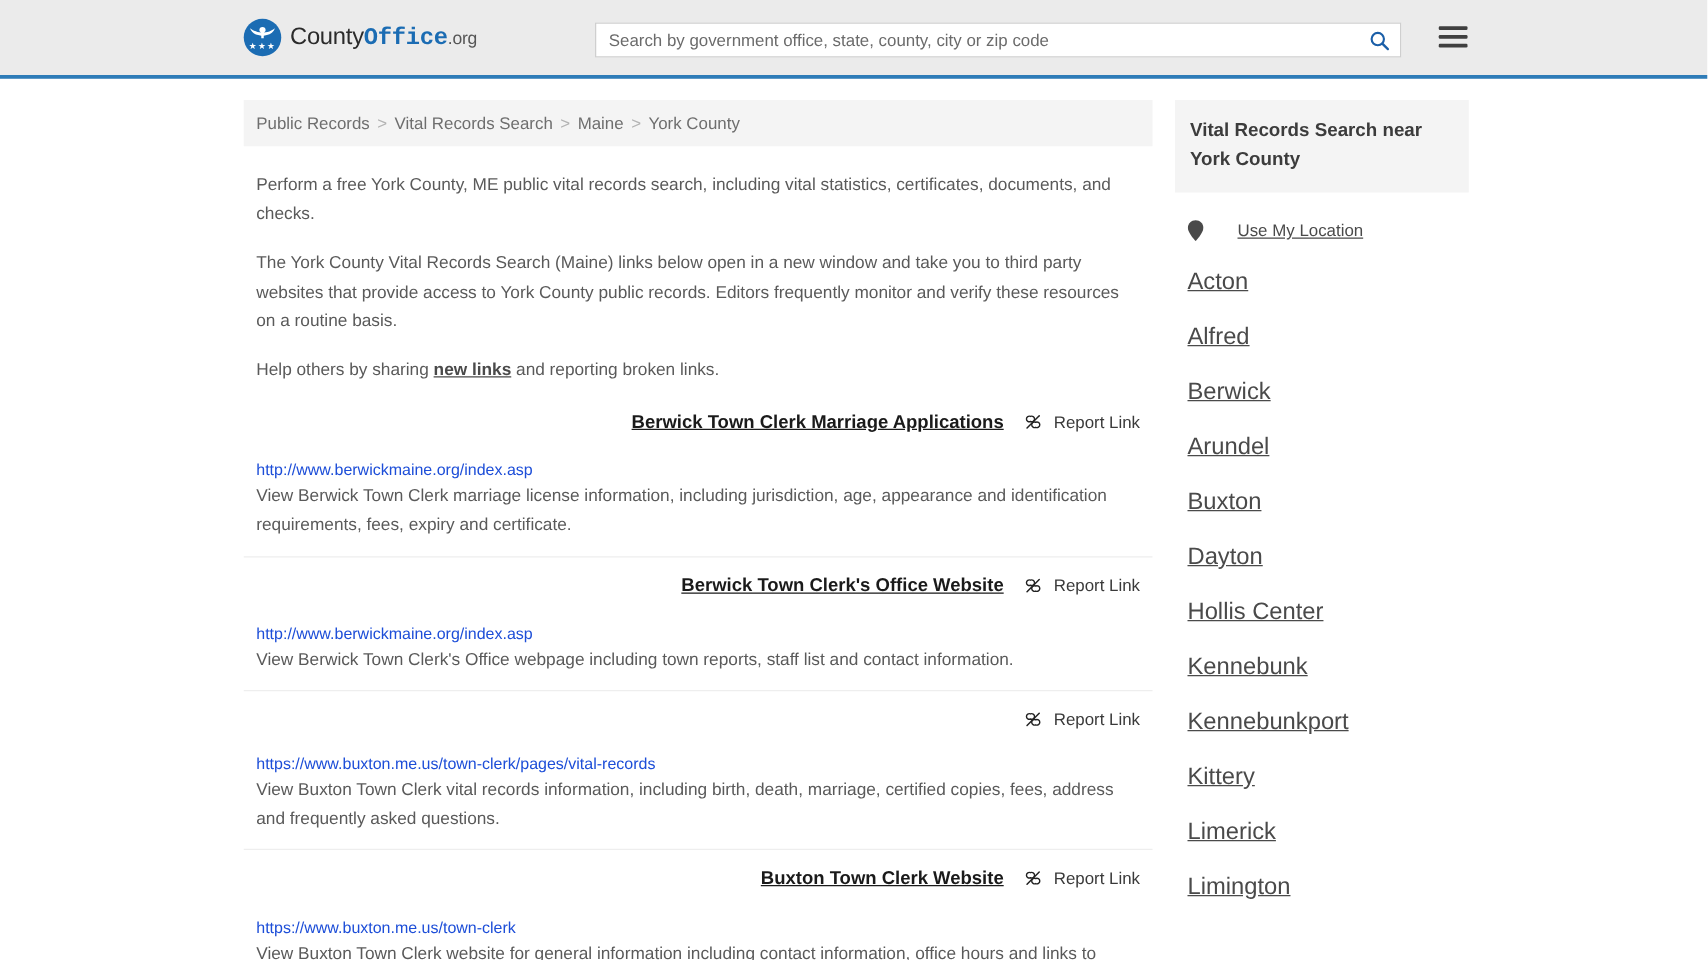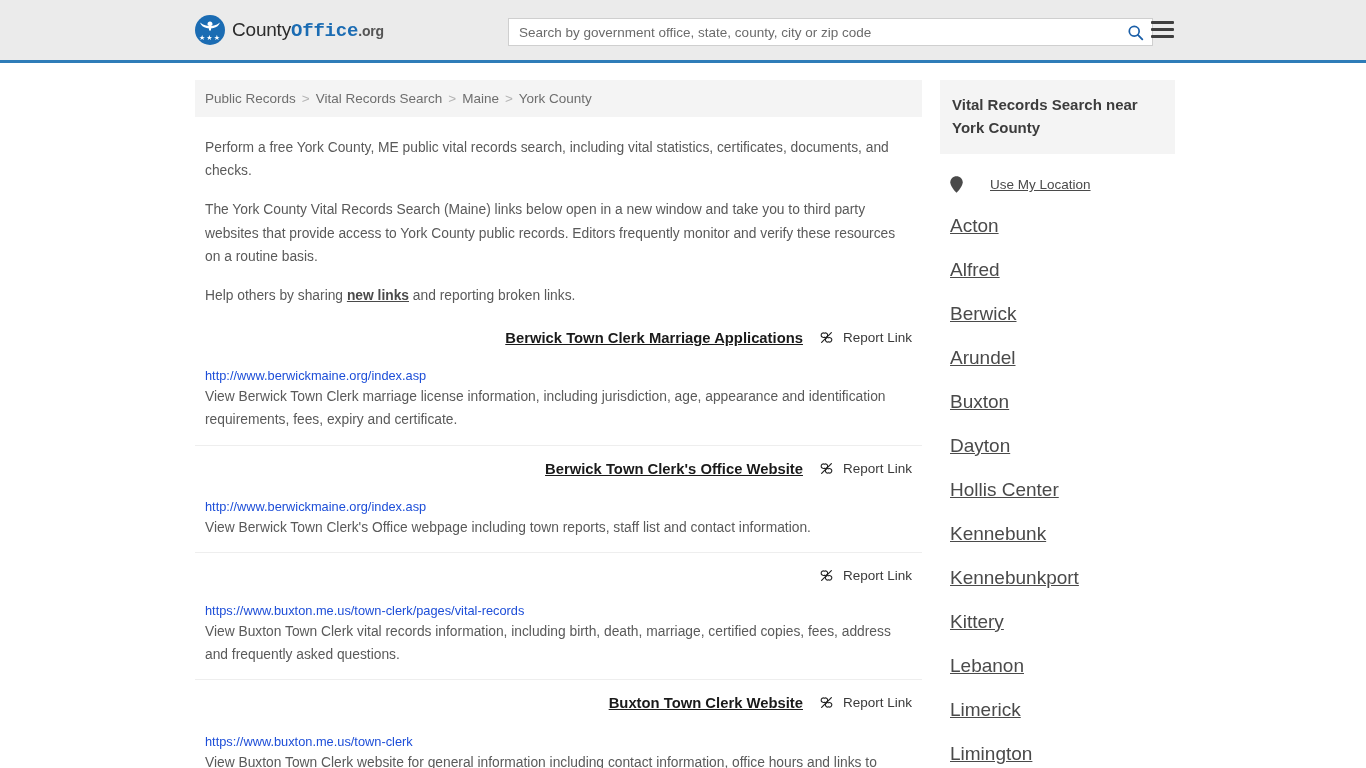--- a/index.html
+++ b/index.html
@@ -48,25 +48,25 @@
     letter-spacing: 1px;
     line-height: 7px;
   }
   .logo-text {
     font-size: 19px;
     color: #2b2b2b;
     letter-spacing: -0.2px;
     white-space: nowrap;
   }
   .logo-text .bold { font-weight: bold; color: #1b6cb3; font-family: Liberation Mono, monospace; }
-  .logo-text .tld { font-size: 14px; color: #555; font-weight: bold; }
+  .logo-text .tld { font-size: 14px; color: #555; }
 
   .search-box {
     position: absolute;
-    left: 508px;
+    left: 476px;
     top: 18px;
     width: 645px;
     height: 28px;
     background: #ffffff;
     border: 1px solid #cfcfcf;
     display: flex;
     align-items: center;
   }
   .search-input {
     flex: 1;
@@ -354,21 +354,20 @@
         <li><a class="city-link">Acton</a></li>
         <li><a class="city-link">Alfred</a></li>
         <li><a class="city-link">Berwick</a></li>
         <li><a class="city-link">Arundel</a></li>
         <li><a class="city-link">Buxton</a></li>
         <li><a class="city-link">Dayton</a></li>
         <li><a class="city-link">Hollis Center</a></li>
         <li><a class="city-link">Kennebunk</a></li>
         <li><a class="city-link">Kennebunkport</a></li>
         <li><a class="city-link">Kittery</a></li>
-        <li><a class="city-link">Lebanon</a></li>
         <li><a class="city-link">Limerick</a></li>
         <li><a class="city-link">Limington</a></li>
 
       </ul>
     </div>
 
   </div>
 </div>
 
 </body></html>

